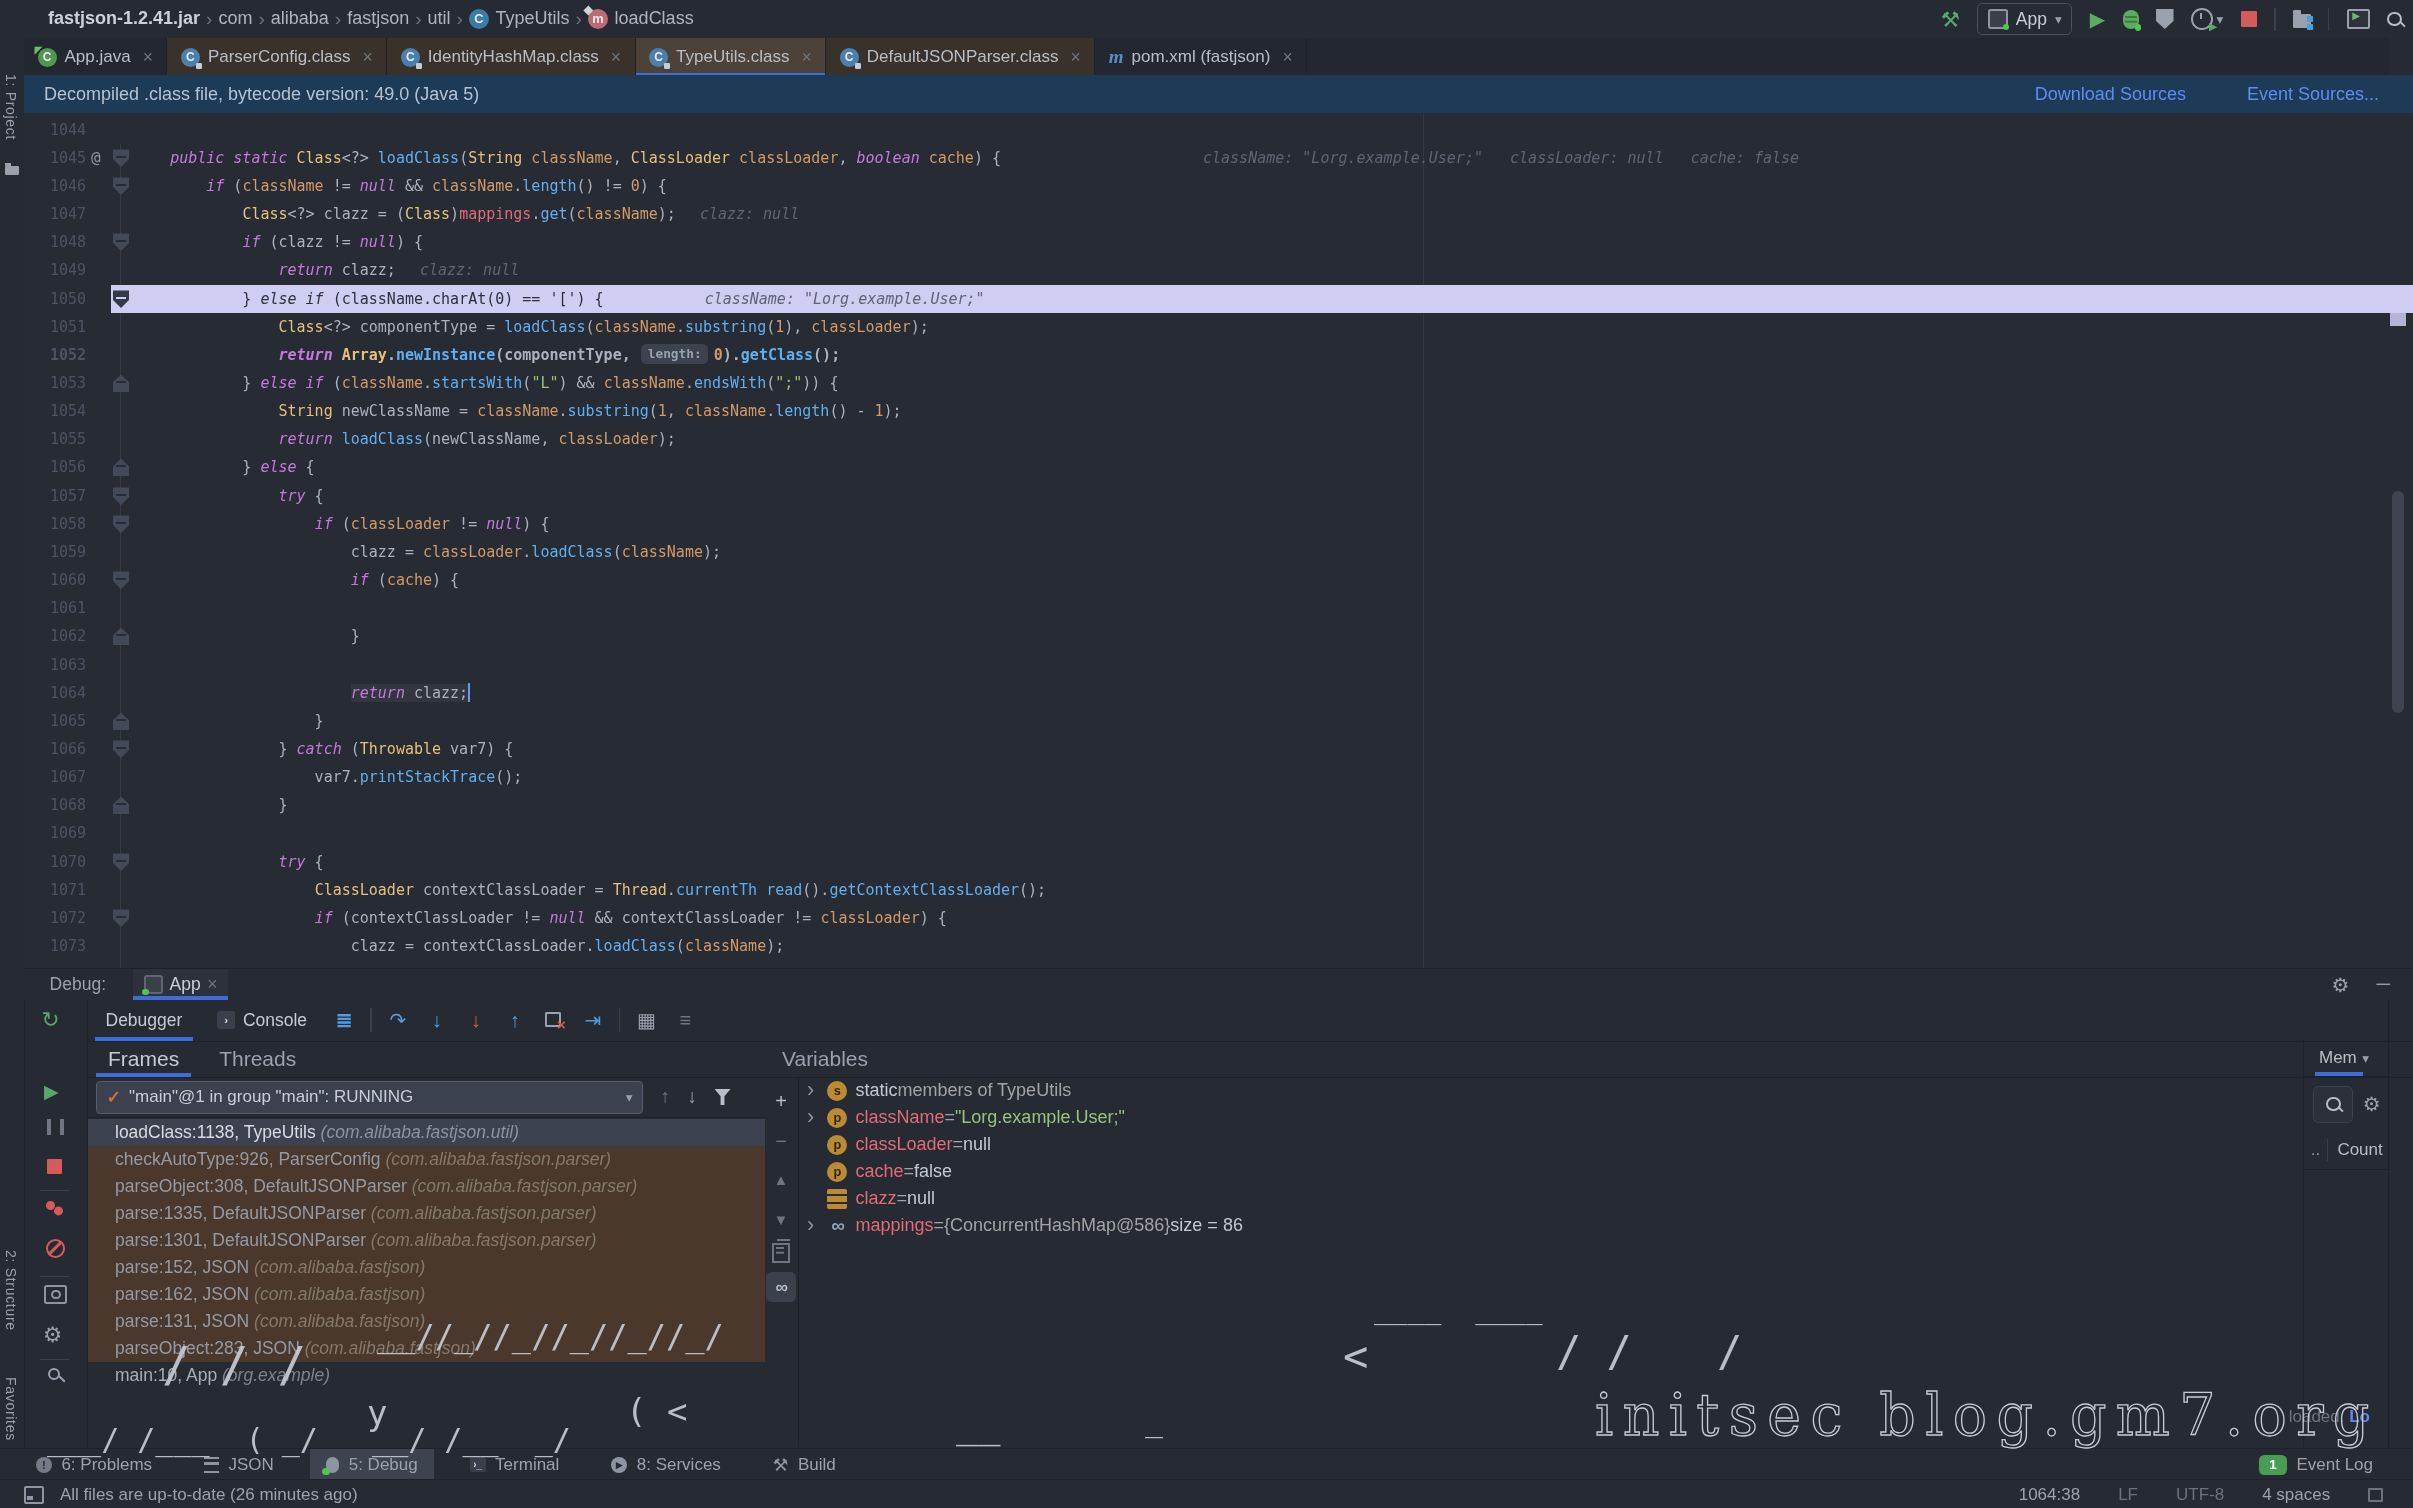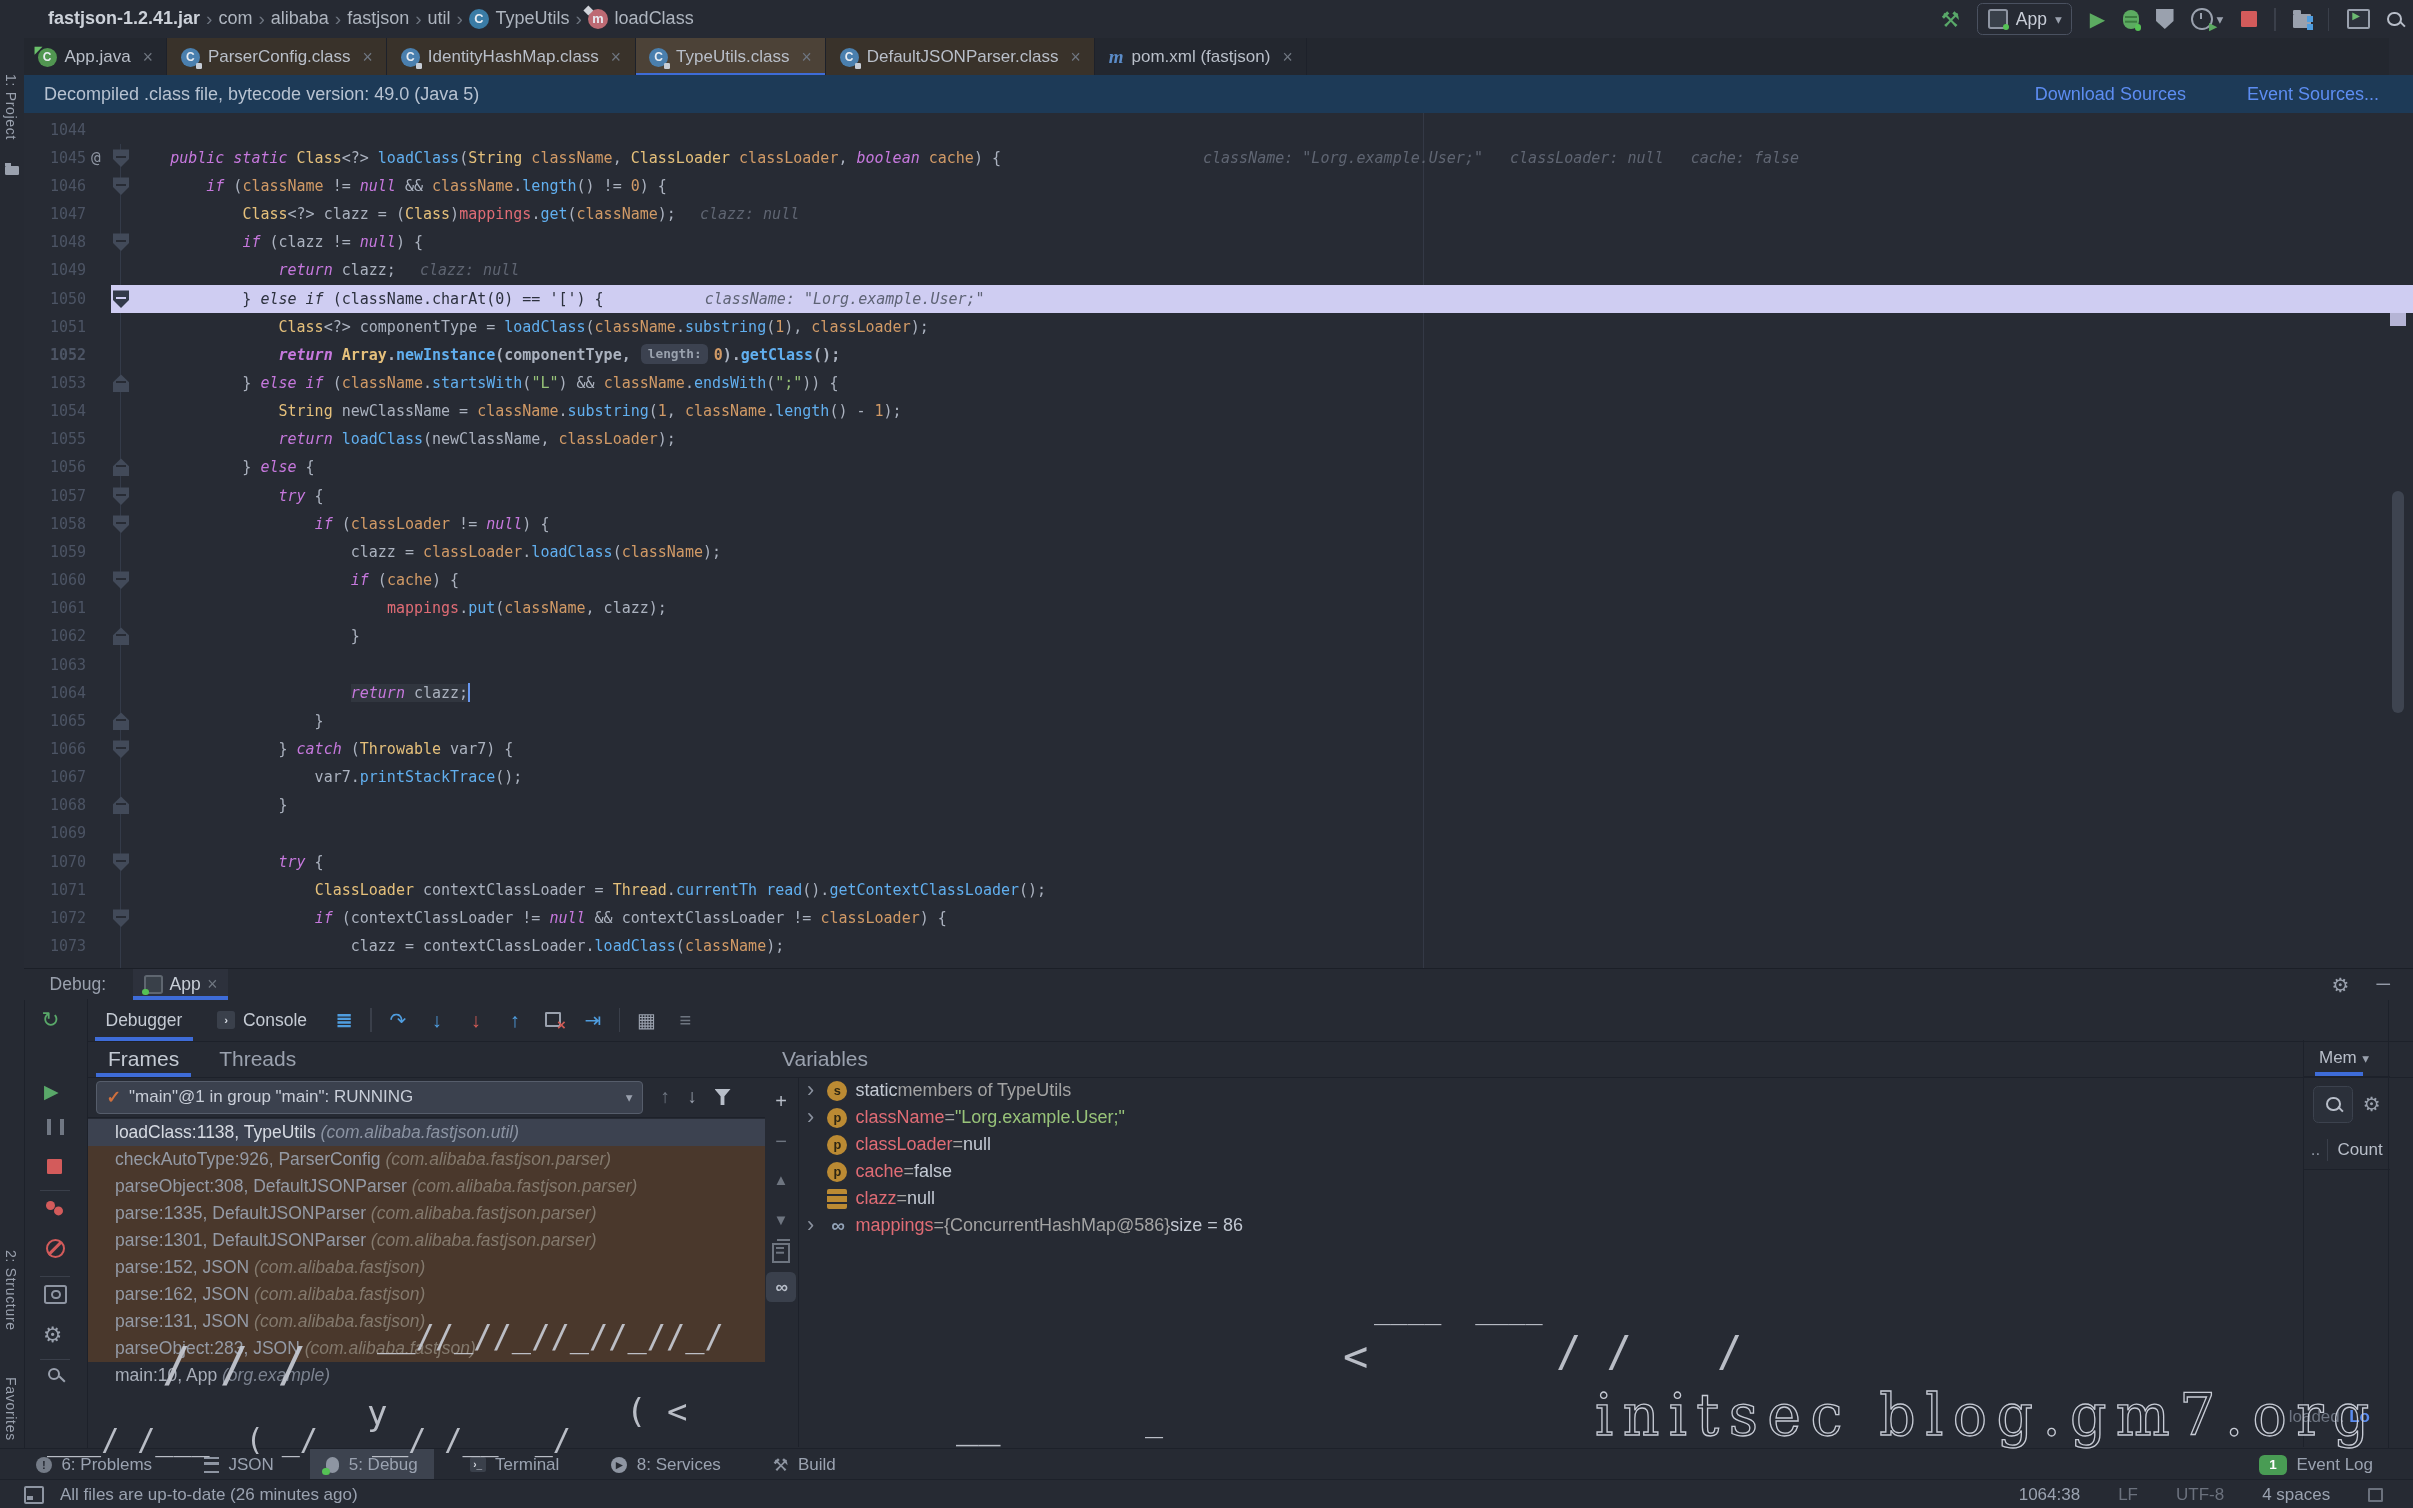--- a/index.html
+++ b/index.html
@@ -409,21 +409,20 @@
         <div class="lnum">1059</div>
         <div class="code"><span class="d">                        clazz = </span><span class="p">classLoader</span><span class="d">.</span><span class="m">loadClass</span><span class="d">(</span><span class="p">className</span><span class="d">);</span></div>
       </div>
       <div class="edrow" style="top: 453px;">
         <div class="lnum">1060</div>
         <div class="fold o"></div>
         <div class="code"><span class="d">                        </span><span class="k">if</span><span class="d"> (</span><span class="p">cache</span><span class="d">) {</span></div>
       </div>
       <div class="edrow" style="top: 481px;">
         <div class="lnum">1061</div>
-        <div class="code"><span class="d">                            </span><span class="f">mappings</span><span class="d">.</span><span class="m">put</span><span class="d">(</span><span class="p">className</span><span class="d">, clazz);</span></div>
       </div>
       <div class="edrow" style="top: 509px;">
         <div class="lnum">1062</div>
         <div class="fold c"></div>
         <div class="code"><span class="d">                        }</span></div>
       </div>
       <div class="edrow" style="top: 538px;">
         <div class="lnum">1063</div>
         <div class="code"></div>
       </div>

